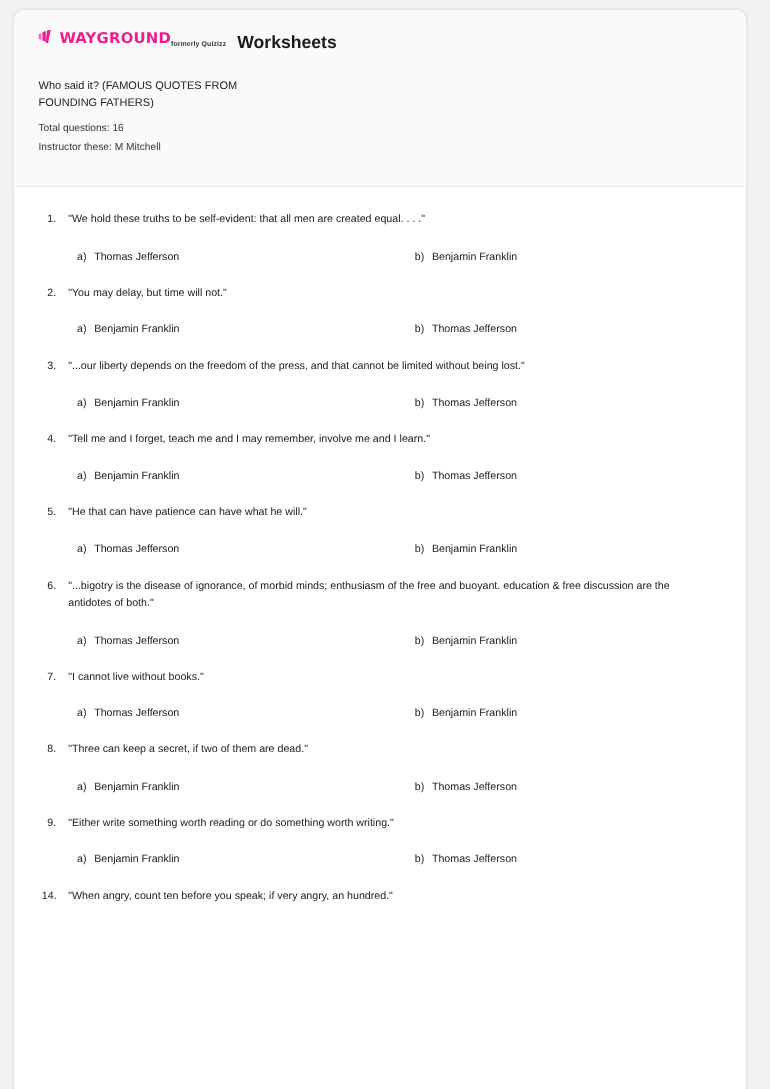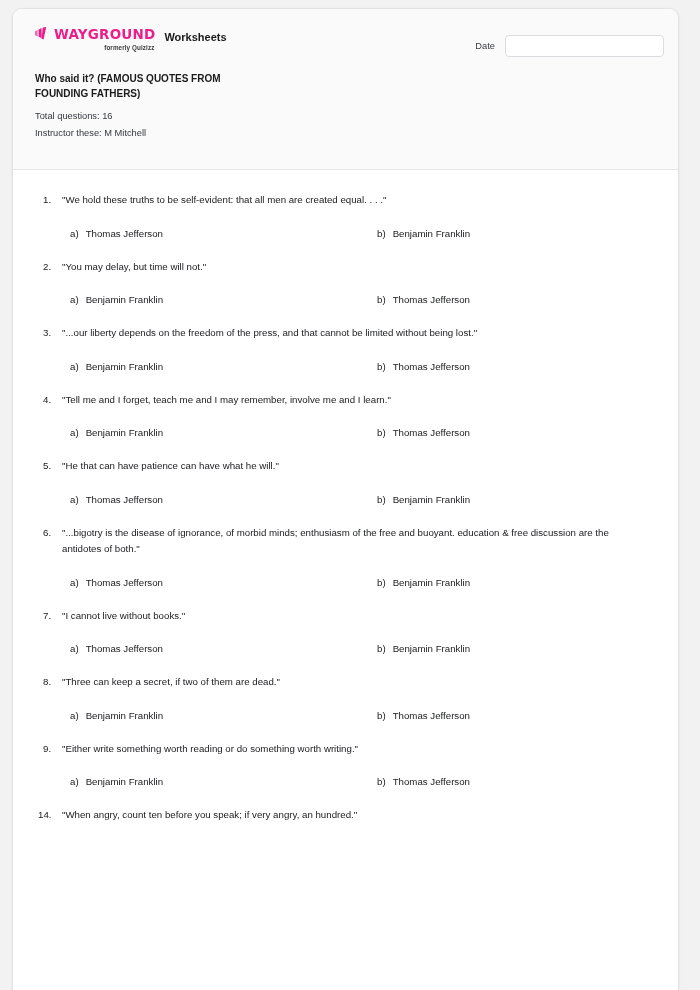--- a/index.html
+++ b/index.html
@@ -37,21 +37,21 @@
     padding: 18px 22px 0 22px;
   }
   .brand-row {
     display: flex;
     align-items: flex-start;
     gap: 9px;
     height: 30px;
   }
   .logo-block {
     display: flex;
-    flex-direction: column;
+    flex-direction: row;
     align-items: flex-end;
     line-height: 1;
   }
   .logo-main {
     display: flex;
     align-items: center;
     gap: 3px;
   }
   .logo-mark { display: block; }
   .logo-word {
@@ -63,34 +63,34 @@
   }
   .logo-sub {
     font-size: 6.3px;
     font-weight: 700;
     color: #3b3b3b;
     letter-spacing: 0.1px;
     margin-top: 2px;
     margin-right: 1px;
   }
   .worksheets-label {
-    font-size: 11px;
+    font-size: 16px;
     font-weight: 700;
     color: #1a1a1a;
     margin-top: 4px;
     text-align: center;
   }
 
   .meta {
     margin-top: 15px;
     max-width: 330px;
   }
   .meta-title {
     font-size: 10px;
-    font-weight: 700;
+    font-weight: 400;
     color: #1a1a1a;
     line-height: 14.5px;
     max-width: 215px;
     margin-bottom: 7px;
   }
   .meta-line {
     font-size: 9.3px;
     color: #33383d;
     line-height: 16.5px;
   }
@@ -198,24 +198,20 @@
         <div class="worksheets-label">Worksheets</div>
       </div>
 
       <div class="meta">
         <div class="meta-title">Who said it? (FAMOUS QUOTES FROM FOUNDING FATHERS)</div>
         <div class="meta-line">Total questions: 16</div>
         <div class="meta-line">Instructor these: M Mitchell</div>
       </div>
 
       <div class="fields">
-        <div class="field-row">
-          <div class="field-label">Date</div>
-          <input class="field-input" type="text" value="" style="">
-        </div>
       </div>
 
     </div>
 
     <div class="questions" id="questions-list">
         <div class="q">
           <div class="q-line">
             <div class="q-num">1.</div>
             <div class="q-text">"We hold these truths to be self-evident: that all men are created equal. . . ."</div>
           </div>

